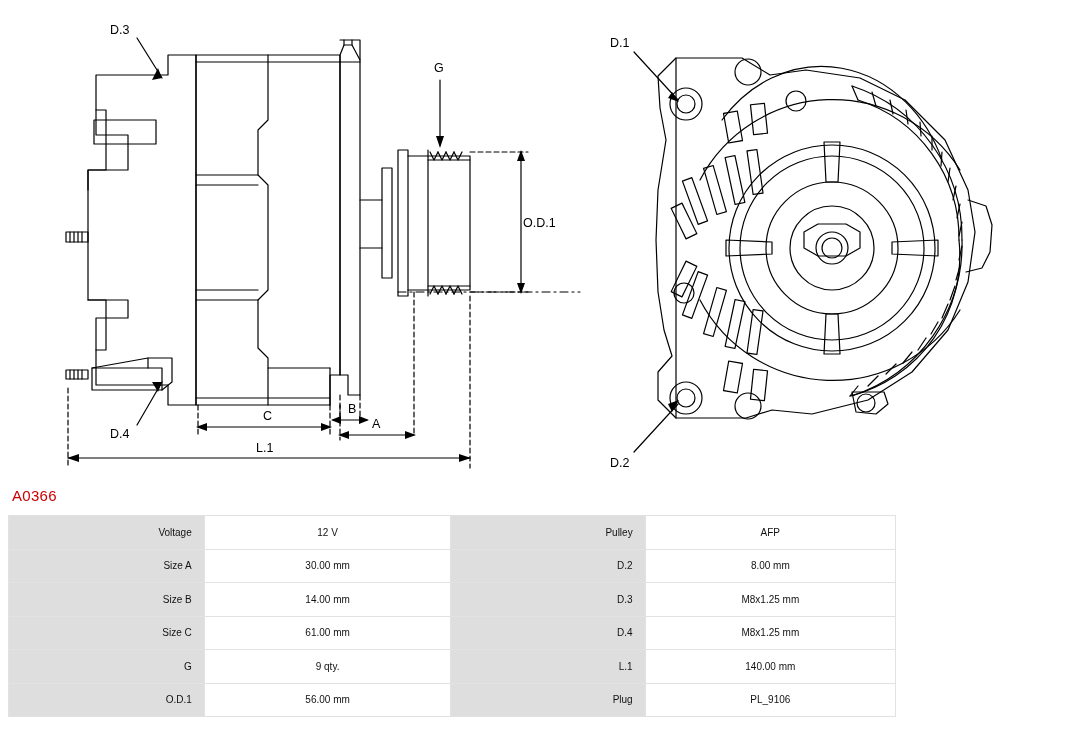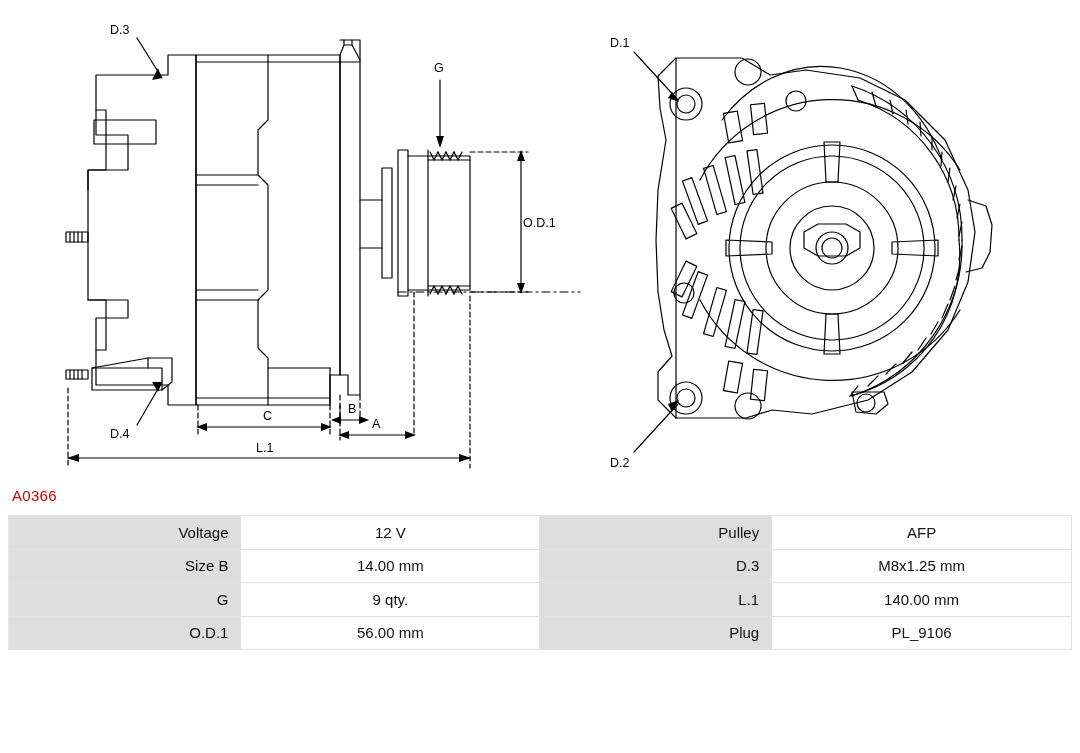--- a/index.html
+++ b/index.html
@@ -34,23 +34,23 @@
     top: 487px;
     font-size: 15px;
     font-weight: normal;
     color: #cc0000;
     letter-spacing: 0.3px;
   }
   table.specs {
     position: absolute;
     left: 8px;
     top: 515px;
-    width: 1064px;
+    width: 888px;
     border-collapse: collapse;
-    font-size: 15px;
+    font-size: 10px;
   }
   table.specs td {
     border: 1px solid #e2e2e2;
     height: 32.5px;
     padding: 0 12px;
     vertical-align: middle;
   }
   td.label {
     background: #dedede;
     text-align: right;
@@ -292,26 +292,38 @@
 
   <table class="specs">
     <tbody>
       <tr>
         <td class="label">Voltage</td>
         <td class="value">12 V</td>
         <td class="label">Pulley</td>
         <td class="value">AFP</td>
       </tr>
       <tr>
+        <td class="label">Size A</td>
+        <td class="value">30.00 mm</td>
+        <td class="label">D.2</td>
+        <td class="value">8.00 mm</td>
+      </tr>
+      <tr>
         <td class="label">Size B</td>
         <td class="value">14.00 mm</td>
         <td class="label">D.3</td>
         <td class="value">M8x1.25 mm</td>
       </tr>
       <tr>
+        <td class="label">Size C</td>
+        <td class="value">61.00 mm</td>
+        <td class="label">D.4</td>
+        <td class="value">M8x1.25 mm</td>
+      </tr>
+      <tr>
         <td class="label">G</td>
         <td class="value">9 qty.</td>
         <td class="label">L.1</td>
         <td class="value">140.00 mm</td>
       </tr>
       <tr>
         <td class="label">O.D.1</td>
         <td class="value">56.00 mm</td>
         <td class="label">Plug</td>
         <td class="value">PL_9106</td>

